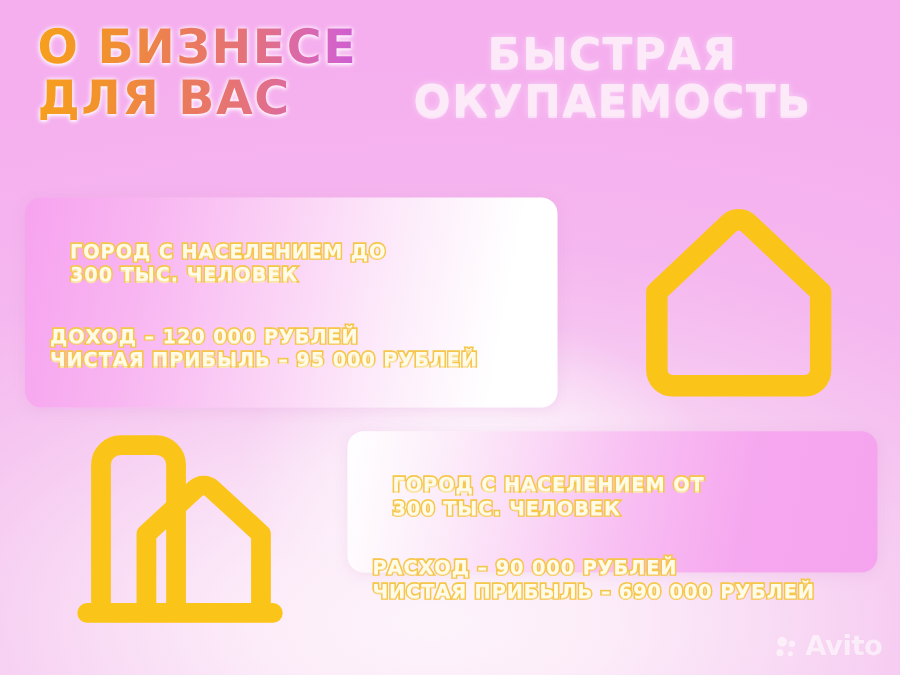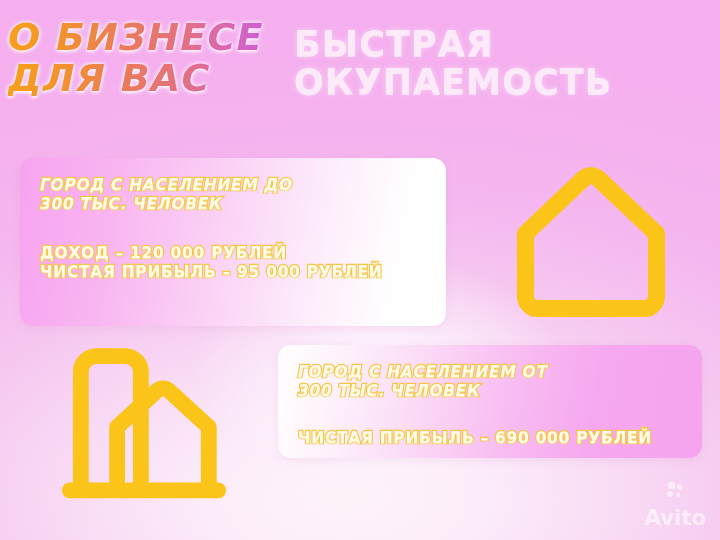--- a/index.html
+++ b/index.html
@@ -30,47 +30,46 @@
     width: 520px;
     height: 320px;
     border-radius: 50%;
     background: radial-gradient(closest-side, rgba(255,255,255,0.85), rgba(255,255,255,0.0) 72%);
     pointer-events: none;
   }
 
   
   .headline-left {
     position: absolute;
-    left: 8px;
+    left: 30px;
     top: 20px;
     width: 330px;
     line-height: 0.92;
-    font-style: italic;
   }
   .headline-left .ln {
     display: block;
     font-size: 38px;
     font-weight: 900;
     letter-spacing: 1.2px;
     text-transform: uppercase;
     background: linear-gradient(96deg, #f7a01c 0%, #f2922d 16%, #ea7a5c 36%, #e4717f 52%, #d463c8 72%, #bf4ce8 88%, #b347ee 100%);
     -webkit-background-clip: text;
     background-clip: text;
     color: transparent;
     -webkit-text-fill-color: transparent;
     filter: drop-shadow(0 0 2px rgba(255,255,255,0.95)) drop-shadow(0 1px 1px rgba(255,255,255,0.8));
   }
   .headline-left .ln2 { margin-top: 6px; }
 
   .headline-right {
     position: absolute;
-    right: 6px;
+    right: 20px;
     top: 28px;
     width: 420px;
-    text-align: left;
+    text-align: center;
     line-height: 0.95;
   }
   .headline-right .ln {
     display: block;
     font-size: 35px;
     font-weight: 900;
     letter-spacing: 1.1px;
     text-transform: uppercase;
     color: #fdeaf9;
     text-shadow: 0 1px 0 rgba(255,255,255,0.55), 0 0 6px rgba(255,255,255,0.45);
@@ -106,22 +105,21 @@
     text-transform: uppercase;
     letter-spacing: 0.7px;
     color: #fffbe9;
     -webkit-text-stroke: 2.6px #f6c64a;
     paint-order: stroke fill;
     text-shadow: 0 1px 0 rgba(255,255,255,0.5);
   }
   .card-title {
     font-size: 15.5px;
     line-height: 1.22;
-    margin: 0;
-    font-style: italic;
+    margin: 16px;
   }
   .card-stats {
     font-size: 15.5px;
     line-height: 1.24;
     margin: 0;
   }
   .card-a .card-stats { margin-top: 30px; }
   .card-b .card-stats { margin-top: 28px; }
   .card-title .tline, .card-stats .sline { display: block; white-space: nowrap; }
 
@@ -145,21 +143,20 @@
   
   .watermark {
     position: absolute;
     right: 14px;
     bottom: 10px;
     display: flex;
     align-items: center;
     gap: 5px;
     opacity: 0.58;
     pointer-events: none;
-    flex-direction: column;
   }
   .watermark .wm-dots { width: 20px; height: 20px; }
   .watermark .wm-text {
     font-size: 22px;
     font-weight: 700;
     color: #ffffff;
     letter-spacing: -0.4px;
     text-shadow: 0 0 1px rgba(200,180,200,0.35);
   }
 </style>
@@ -190,20 +187,21 @@
       <span class="sline">ЧИСТАЯ ПРИБЫЛЬ – 95 000 РУБЛЕЙ</span>
     </div>
   </div>
 
   <div class="card card-b">
     <div class="card-title">
       <span class="tline">ГОРОД С НАСЕЛЕНИЕМ ОТ</span>
       <span class="tline">300 ТЫС. ЧЕЛОВЕК</span>
     </div>
     <div class="card-stats">
+      <span class="sline">РАСХОД – 90 000 РУБЛЕЙ</span>
       <span class="sline">ЧИСТАЯ ПРИБЫЛЬ – 690 000 РУБЛЕЙ</span>
     </div>
   </div>
 
   <div class="icon-house">
     <svg viewBox="0 0 100 100" xmlns="http://www.w3.org/2000/svg" aria-hidden="true">
       <path d="M8 44 L45 9 a7 7 0 0 1 10 0 L92 44 L92 84 a8 8 0 0 1 -8 8 L16 92 a8 8 0 0 1 -8 -8 Z" fill="none" stroke="#fbc419" stroke-width="11" stroke-linejoin="round" stroke-linecap="round"></path>
     </svg>
   </div>
 

